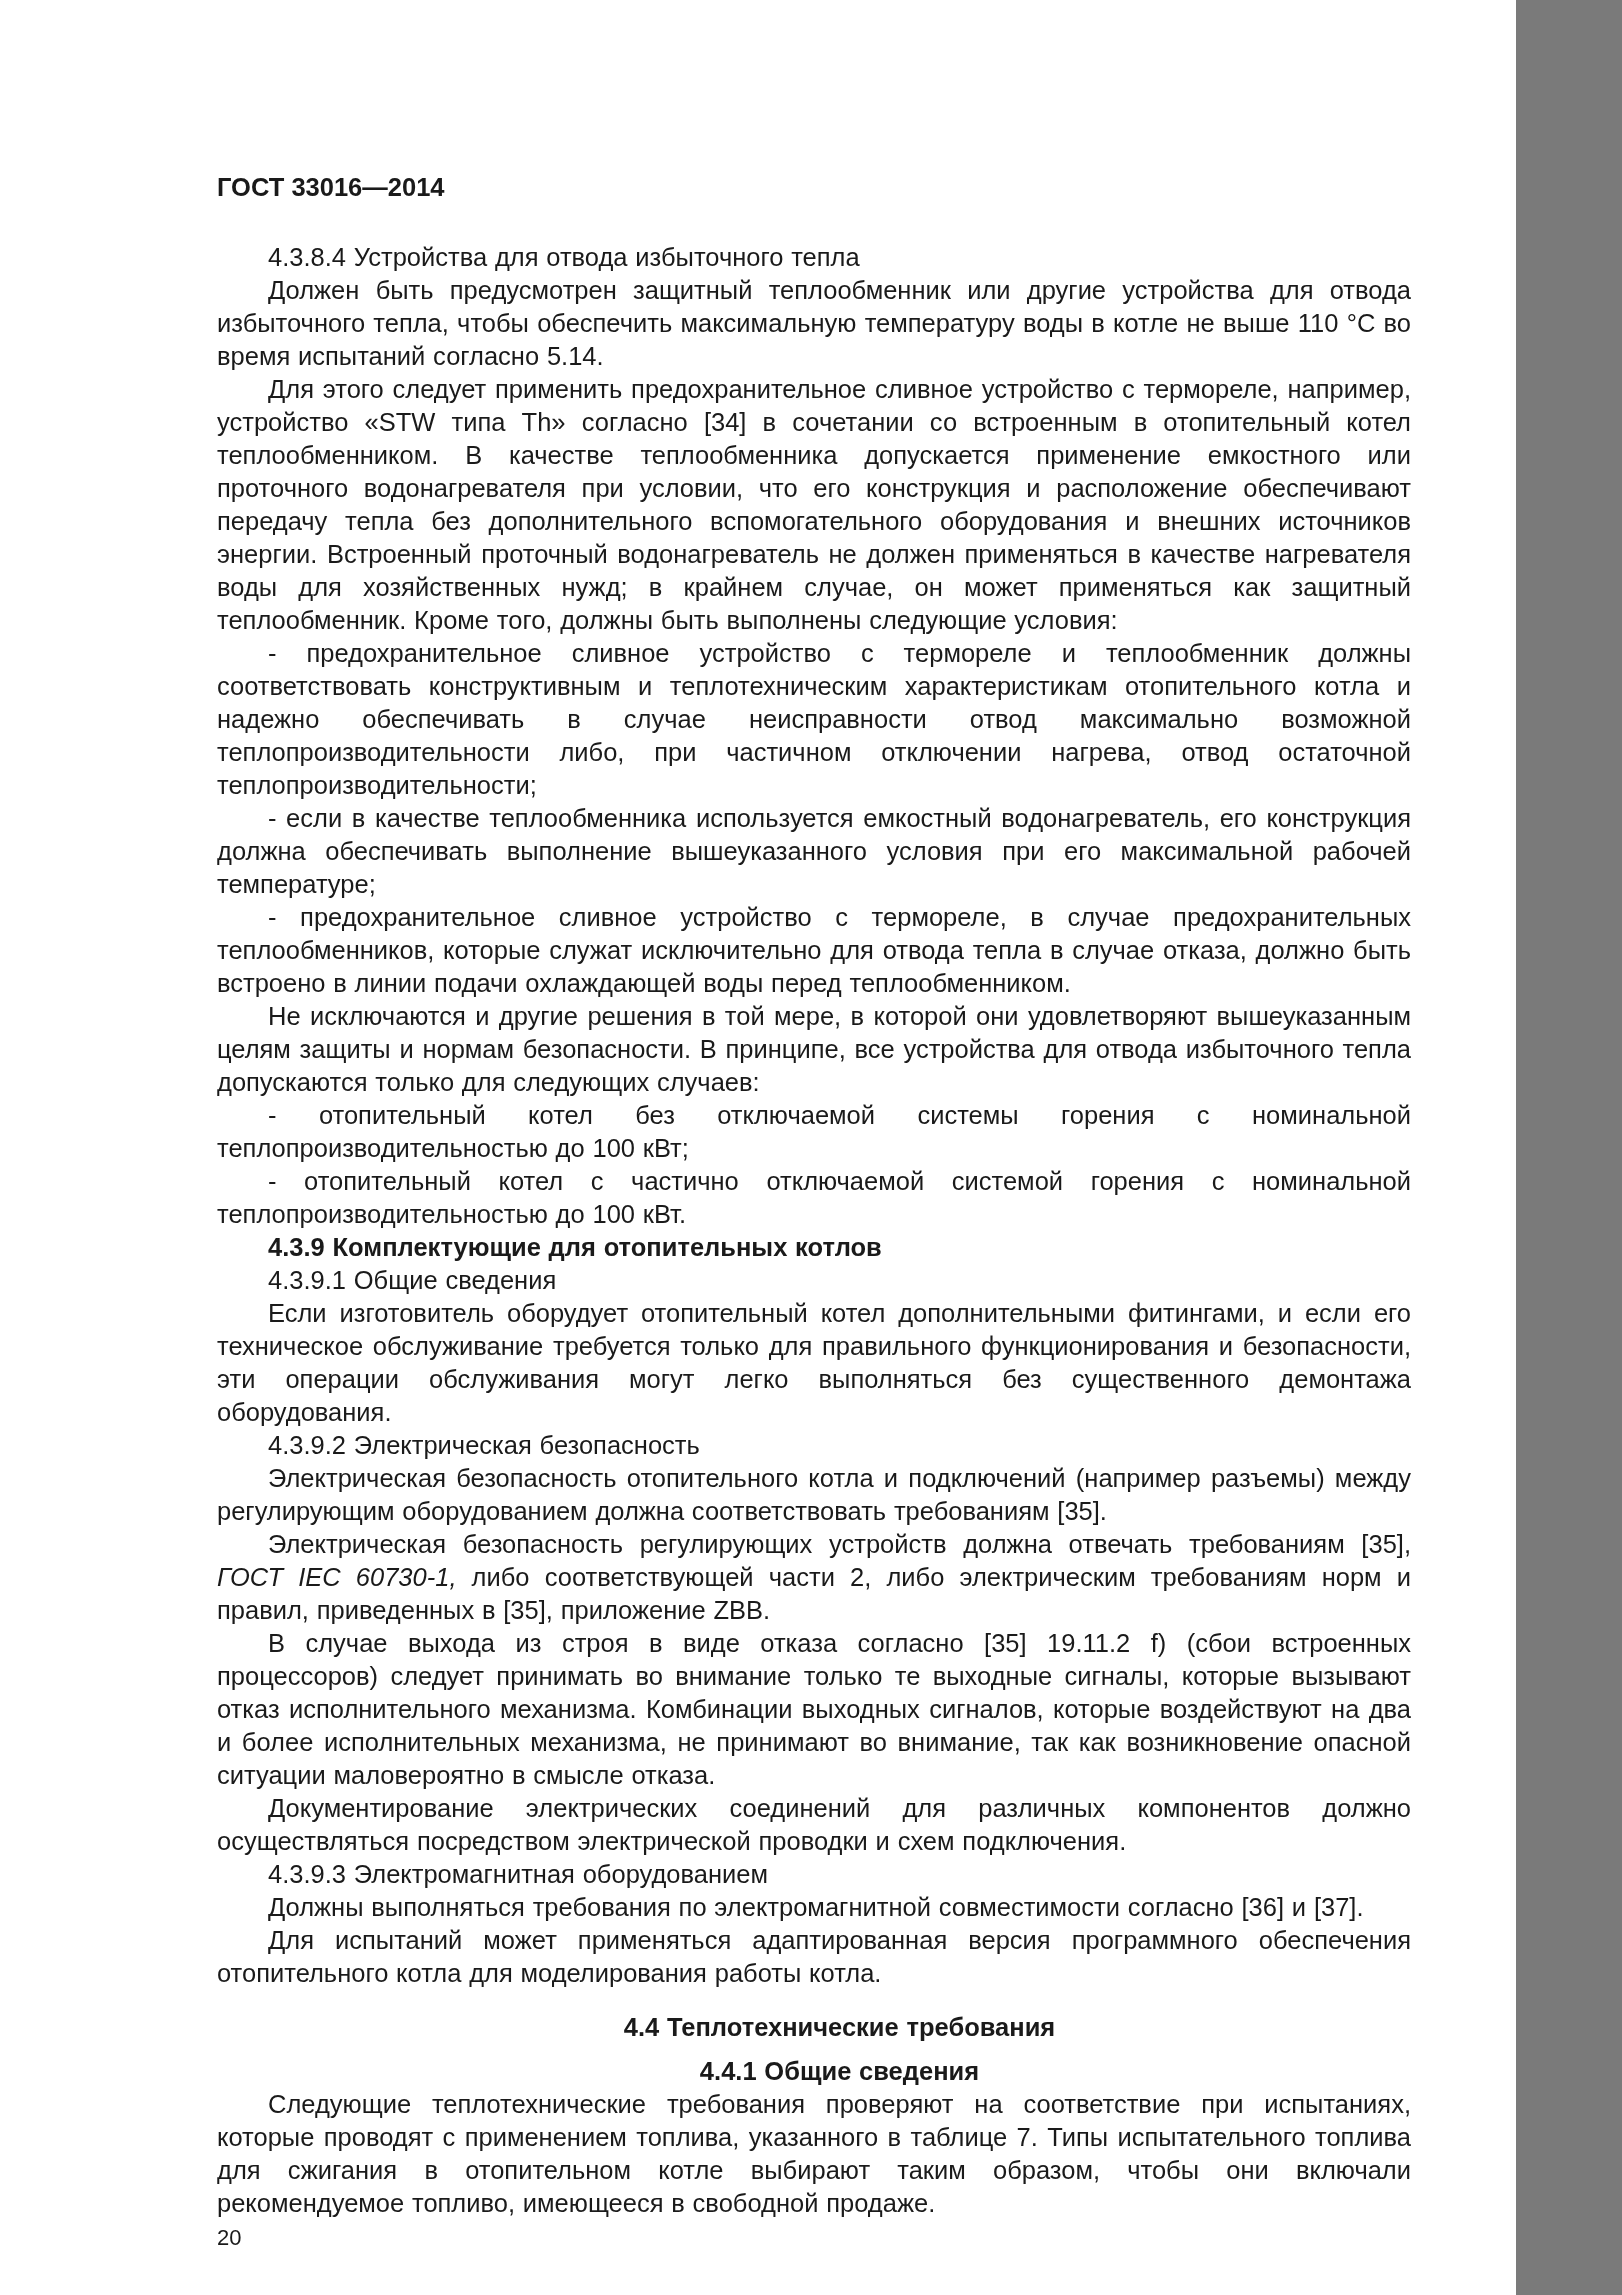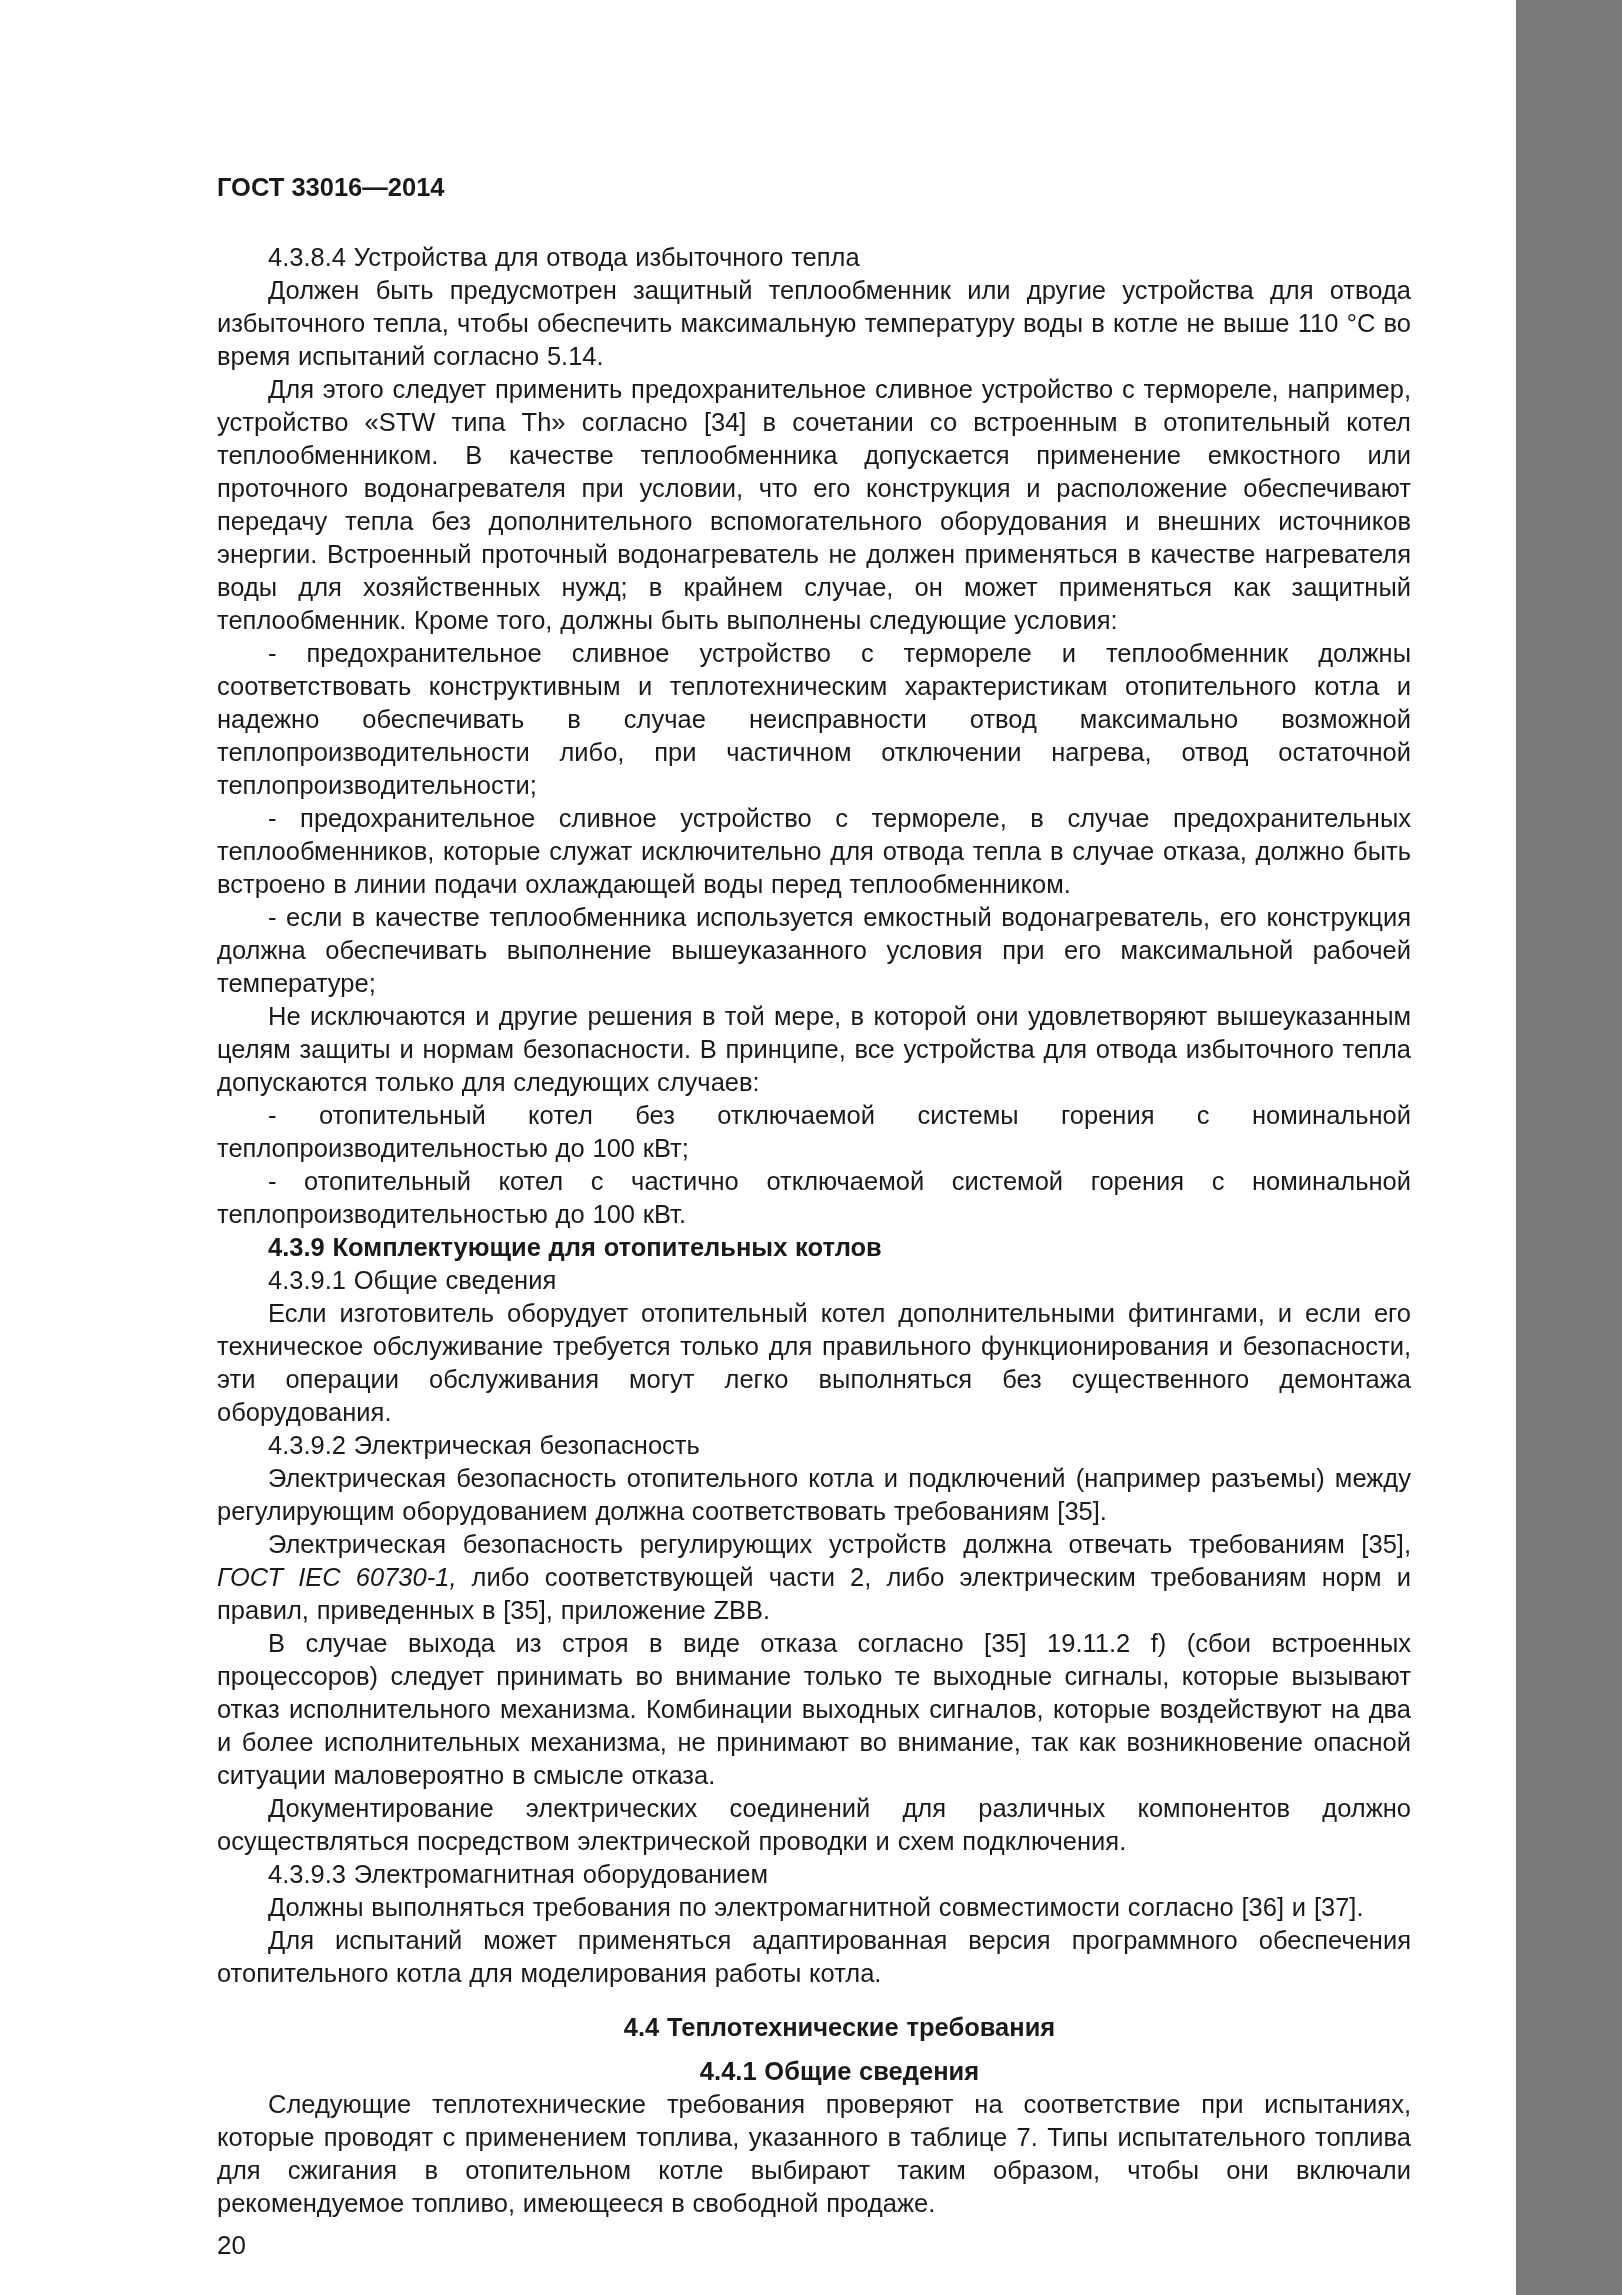--- a/index.html
+++ b/index.html
@@ -47,39 +47,39 @@
   p.subsect {
     margin-top: 10.5px;
     text-align: center;
   }
   .italic {
     font-style: italic;
   }
   .page-number {
     position: absolute;
     left: 217px;
-    bottom: 33px;
-    font-size: 26px;
+    bottom: 41px;
+    font-size: 22px;
     line-height: 33px;
   }
 </style>
 </head>
 <body>
 
 <div class="page">
   <div class="content">
 
     <div class="doc-header">ГОСТ 33016—2014</div>
 
     <p>4.3.8.4 Устройства для отвода избыточного тепла</p>
     <p>Должен быть предусмотрен защитный теплообменник или другие устройства для отвода избыточного тепла, чтобы обеспечить максимальную температуру воды в котле не выше 110 °С во время испытаний согласно 5.14.</p>
     <p>Для этого следует применить предохранительное сливное устройство с термореле, например, устройство «STW типа Th» согласно [34] в сочетании со встроенным в отопительный котел теплообменником. В качестве теплообменника допускается применение емкостного или проточного водонагревателя при условии, что его конструкция и расположение обеспечивают передачу тепла без дополнительного вспомогательного оборудования и внешних источников энергии. Встроенный проточный водонагреватель не должен применяться в качестве нагревателя воды для хозяйственных нужд; в крайнем случае, он может применяться как защитный теплообменник. Кроме того, должны быть выполнены следующие условия:</p>
     <p>- предохранительное сливное устройство с термореле и теплообменник должны соответствовать конструктивным и теплотехническим характеристикам отопительного котла и надежно обеспечивать в случае неисправности отвод максимально возможной теплопроизводительности либо, при частичном отключении нагрева, отвод остаточной теплопроизводительности;</p>
+    <p>- если в качестве теплообменника используется емкостный водонагреватель, его конструкция должна обеспечивать выполнение вышеуказанного условия при его максимальной рабочей температуре;</p>
     <p>- предохранительное сливное устройство с термореле, в случае предохранительных теплообменников, которые служат исключительно для отвода тепла в случае отказа, должно быть встроено в линии подачи охлаждающей воды перед теплообменником.</p>
-    <p>- если в качестве теплообменника используется емкостный водонагреватель, его конструкция должна обеспечивать выполнение вышеуказанного условия при его максимальной рабочей температуре;</p>
     <p>Не исключаются и другие решения в той мере, в которой они удовлетворяют вышеуказанным целям защиты и нормам безопасности. В принципе, все устройства для отвода избыточного тепла допускаются только для следующих случаев:</p>
     <p>- отопительный котел без отключаемой системы горения с номинальной теплопроизводительностью до 100 кВт;</p>
     <p>- отопительный котел с частично отключаемой системой горения с номинальной теплопроизводительностью до 100 кВт.</p>
     <p class="bold">4.3.9 Комплектующие для отопительных котлов</p>
     <p>4.3.9.1 Общие сведения</p>
     <p>Если изготовитель оборудует отопительный котел дополнительными фитингами, и если его техническое обслуживание требуется только для правильного функционирования и безопасности, эти операции обслуживания могут легко выполняться без существенного демонтажа оборудования.</p>
     <p>4.3.9.2 Электрическая безопасность</p>
     <p>Электрическая безопасность отопительного котла и подключений (например разъемы) между регулирующим оборудованием должна соответствовать требованиям [35].</p>
     <p><span>Электрическая безопасность регулирующих устройств должна отвечать требованиям [35], </span><span class="italic">ГОСТ IEC 60730-1,</span><span> либо соответствующей части 2, либо электрическим требованиям норм и правил, приведенных в [35], приложение ZBB.</span></p>
     <p>В случае выхода из строя в виде отказа согласно [35] 19.11.2 f) (сбои встроенных процессоров) следует принимать во внимание только те выходные сигналы, которые вызывают отказ исполнительного механизма. Комбинации выходных сигналов, которые воздействуют на два и более исполнительных механизма, не принимают во внимание, так как возникновение опасной ситуации маловероятно в смысле отказа.</p>

